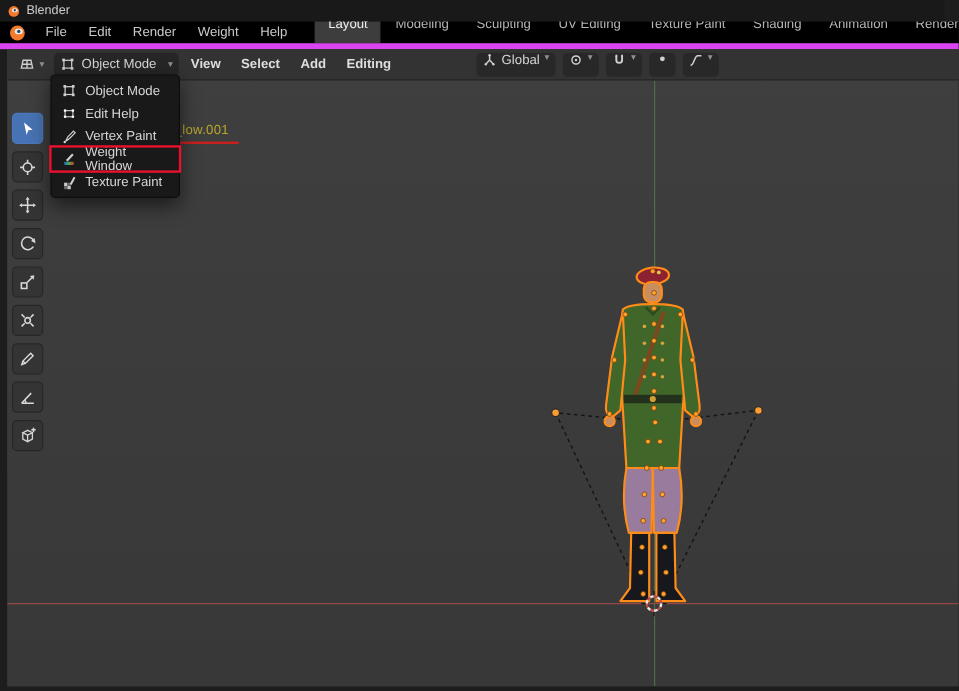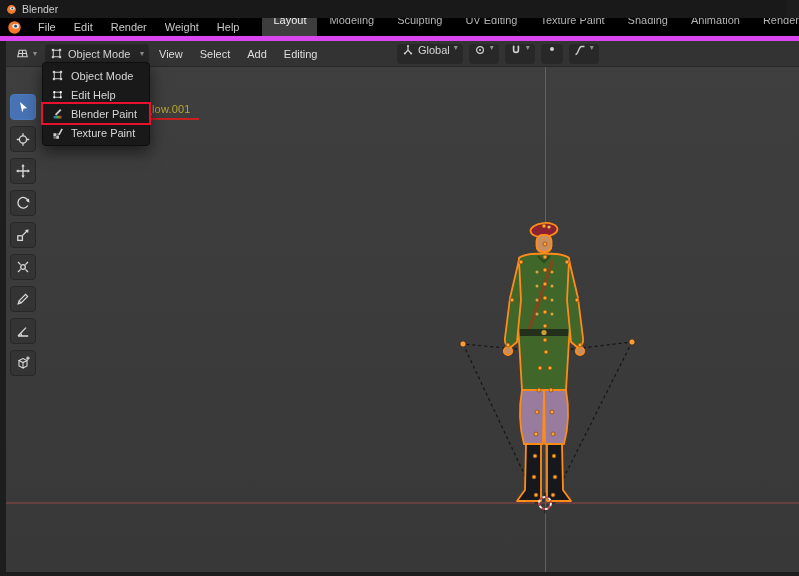--- a/index.html
+++ b/index.html
@@ -39,21 +39,21 @@
   }
   .scene{ position:absolute; left:0; top:0; z-index:1; }
   .vheader{
     position:absolute; top:0; left:0; right:0; height:26px; z-index:10;
     background:#333333; border-bottom:1px solid #262626;
     display:flex; align-items:center; padding:0 4px; gap:3px; font-size:11px;
   }
   .hbtn{ display:flex; align-items:center; gap:3px; padding:0 5px; height:20px; border-radius:4px; }
   .mode-pill{ background:#262626; gap:5px; width:104px; }
   .chev{ font-size:8px; color:#8f8f8f; line-height:1; }
-  .hmenu{ padding:5px 7px; height:22px; display:flex; align-items:center; color:#dedede; border-radius:3px; }
+  .hmenu{ padding:5px 7px; height:22px; display:flex; align-items:center; color:#dedede; border-radius:3px;font-weight:bold; }
   .header-right{ position:absolute; left:391px; top:3px; height:20px; display:flex; align-items:center; gap:6px; z-index:11;}
   .pill{ background:#282828; border-radius:4px; height:20px; display:flex; align-items:flex-start; gap:4px; padding:0 5px; }
   
   .tool{
     position:absolute; left:4px; width:26px; height:26px; z-index:10;
     background:#343434; border:1px solid #272727; border-radius:4px;
     display:flex; align-items:center; justify-content:center;
   }
   .tool.active{ background:#4772b3; border-color:#4a79bd; }
   
@@ -380,35 +380,44 @@
       <svg width="13" height="13" viewBox="0 0 14 14">
         <rect x="3.5" y="4.5" width="7" height="5.5" fill="none" stroke="#bfbfbf" stroke-width="1.1"></rect>
         <circle cx="3.5" cy="4.5" r="1.2" fill="#ffffff"></circle>
           <circle cx="10.5" cy="4.5" r="1.2" fill="#ffffff"></circle>
         <circle cx="3.5" cy="10" r="1.2" fill="#ffffff"></circle>
           <circle cx="10.5" cy="10" r="1.2" fill="#ffffff"></circle>
       </svg>
     </span>
     <span>Edit Help</span>
   </div>
+  <div class="mode-item">
+    <span>
+      <svg width="13" height="13" viewBox="0 0 14 14">
+        <path d="M4 11.5 L6 7.5 L11 2.5 L12.5 4 L7.5 9 Z" fill="none" stroke="#cfcfcf" stroke-width="1.1"></path>
+        <circle cx="3.2" cy="12.2" r="1.1" fill="#cfcfcf"></circle>
+      </svg>
+    </span>
+    <span>Vertex Paint</span>
+  </div>
   <div class="mode-item annotated">
     <span>
       <svg width="13" height="13" viewBox="0 0 14 14">
         <defs>
           <linearGradient id="wg" x1="0" y1="0" x2="1" y2="0">
             <stop offset="0" stop-color="#2d61c8"></stop>
               <stop offset="0.5" stop-color="#3fae4a"></stop>
               <stop offset="1" stop-color="#d8352a"></stop>
           </linearGradient>
         </defs>
         <rect x="2.6" y="9.4" width="8.8" height="3" rx="1" fill="url(#wg)"></rect>
         <path d="M5 8.5 L10.5 2.8" stroke="#cfcfcf" stroke-width="2"></path>
       </svg>
     </span>
-    <span>Blender Paint</span>
+    <span>Weight Window</span>
   </div>
   <div class="mode-item">
     <span>
       <svg width="13" height="13" viewBox="0 0 14 14">
         <rect x="2.6" y="7.8" width="3" height="3" fill="#c9c9c9"></rect>
           <rect x="5.6" y="7.8" width="3" height="3" fill="#6a6a6a"></rect>
         <rect x="2.6" y="10.8" width="3" height="3" fill="#6a6a6a"></rect>
           <rect x="5.6" y="10.8" width="3" height="3" fill="#c9c9c9"></rect>
         <path d="M8.5 9.5 L12 3" stroke="#cfcfcf" stroke-width="1.8"></path>
       </svg>

